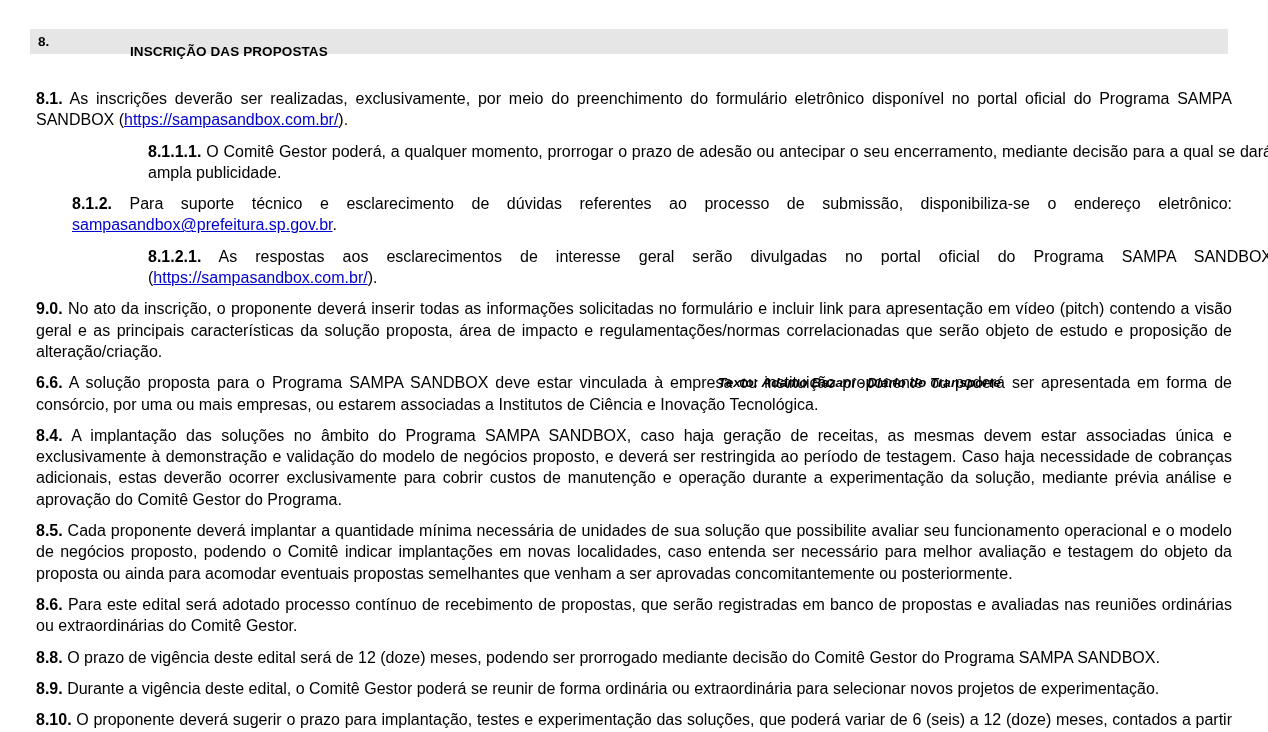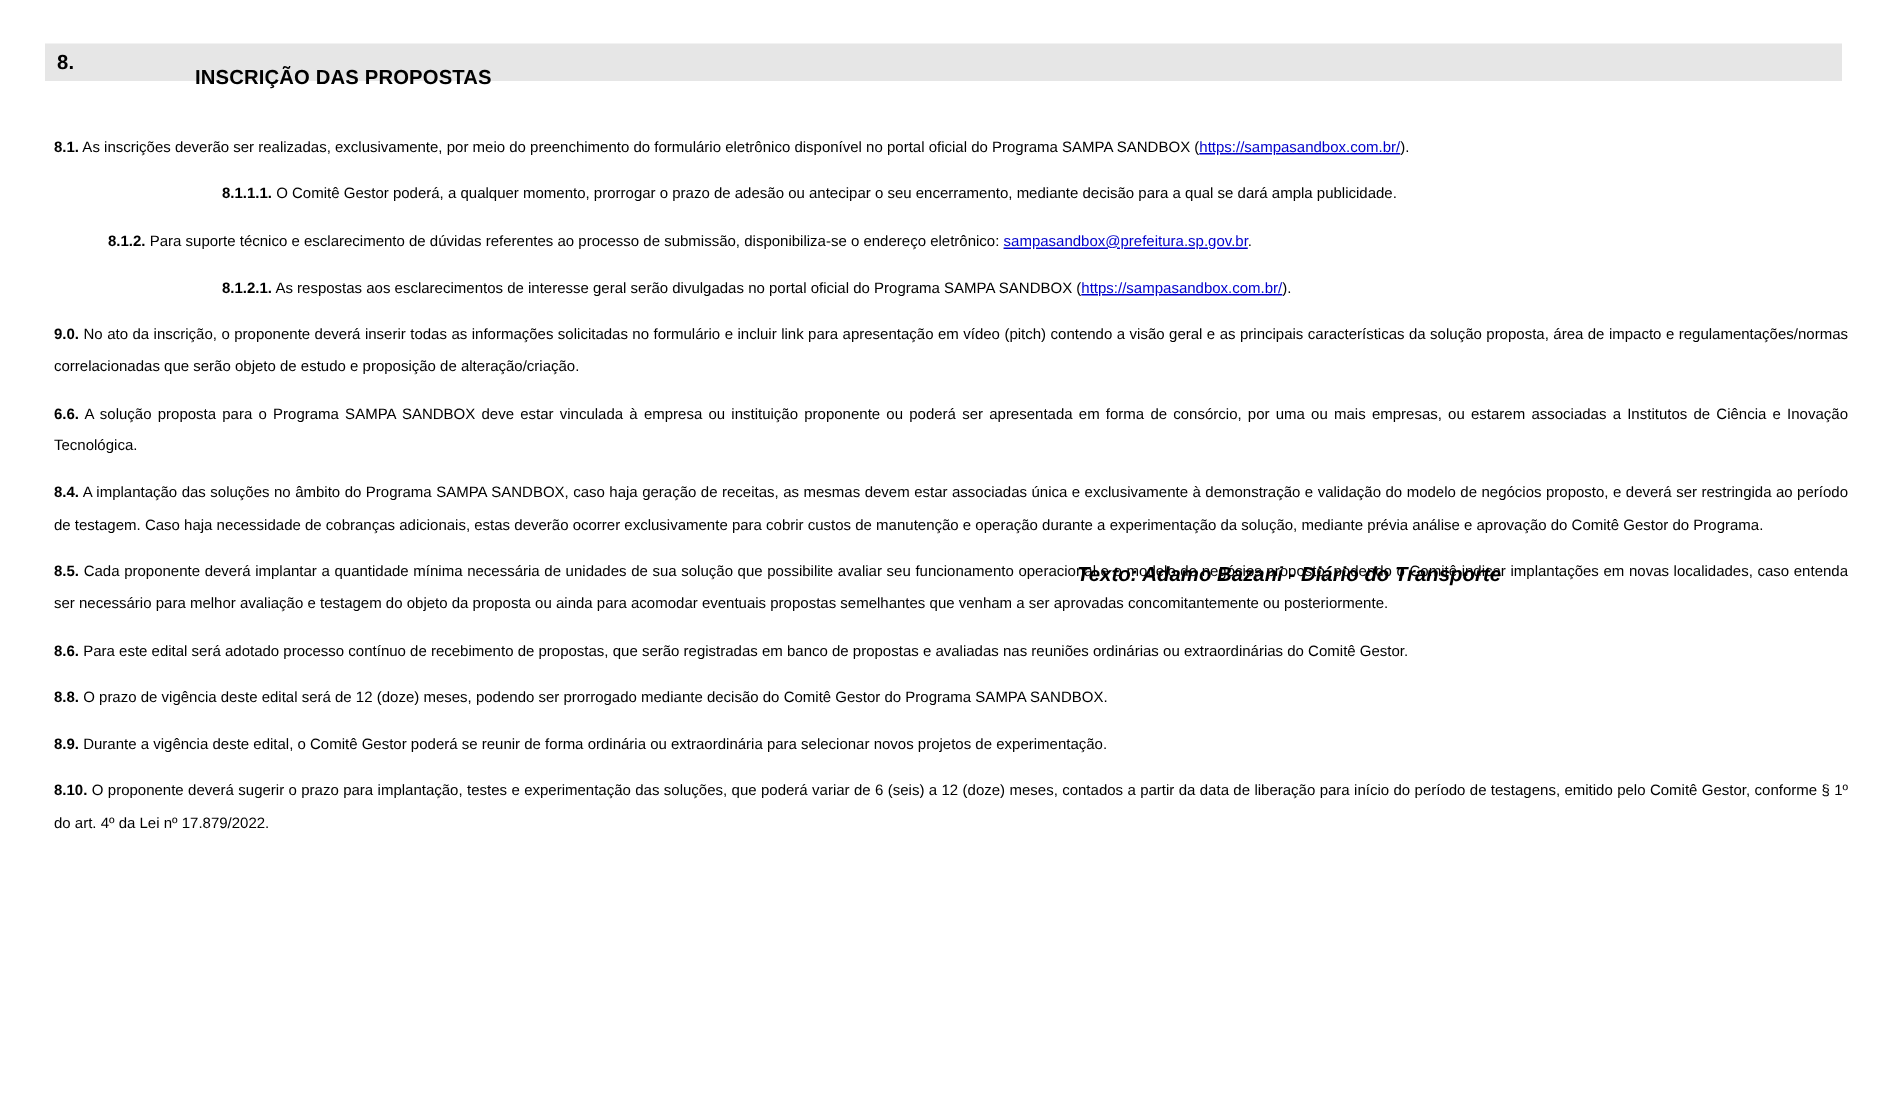--- a/index.html
+++ b/index.html
@@ -46,21 +46,21 @@
   }
   
   .content {
     position: absolute;
     left: 36px;
     top: 88px;
     width: 1196px;
   }
   p.para {
     margin: 0 0 10px 0;
-    font-size: 10px;
+    font-size: 16px;
     line-height: 21.3px;
     text-align: justify;
     text-justify: inter-word;
   }
   p.lvl2 {
     margin-left: 36px;
     width: 1160px;
   }
   p.lvl3 {
     margin-left: 112px;

